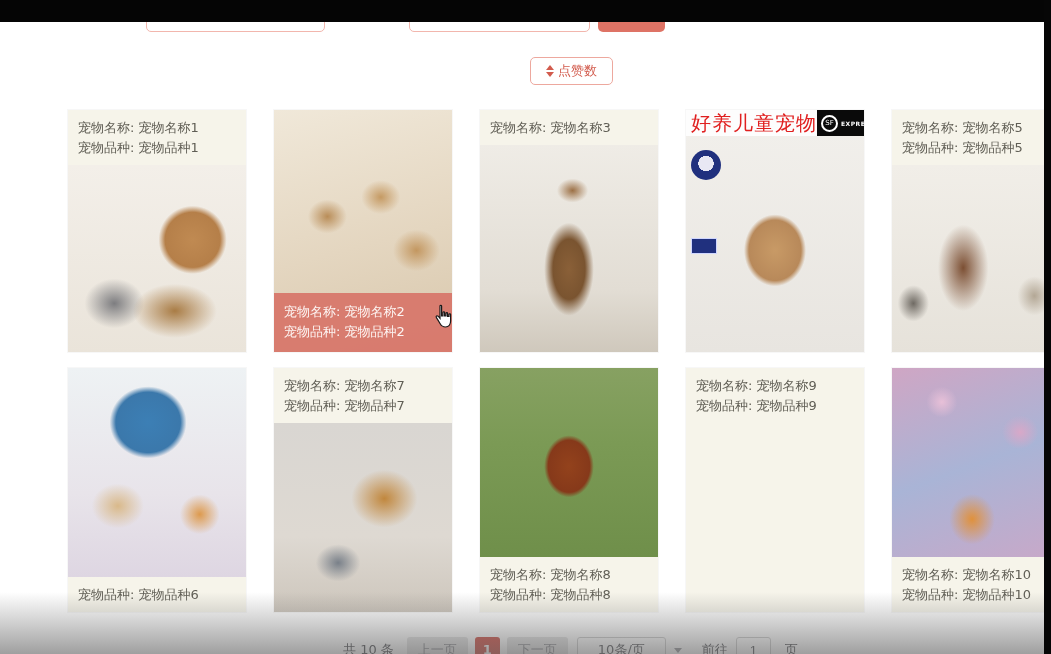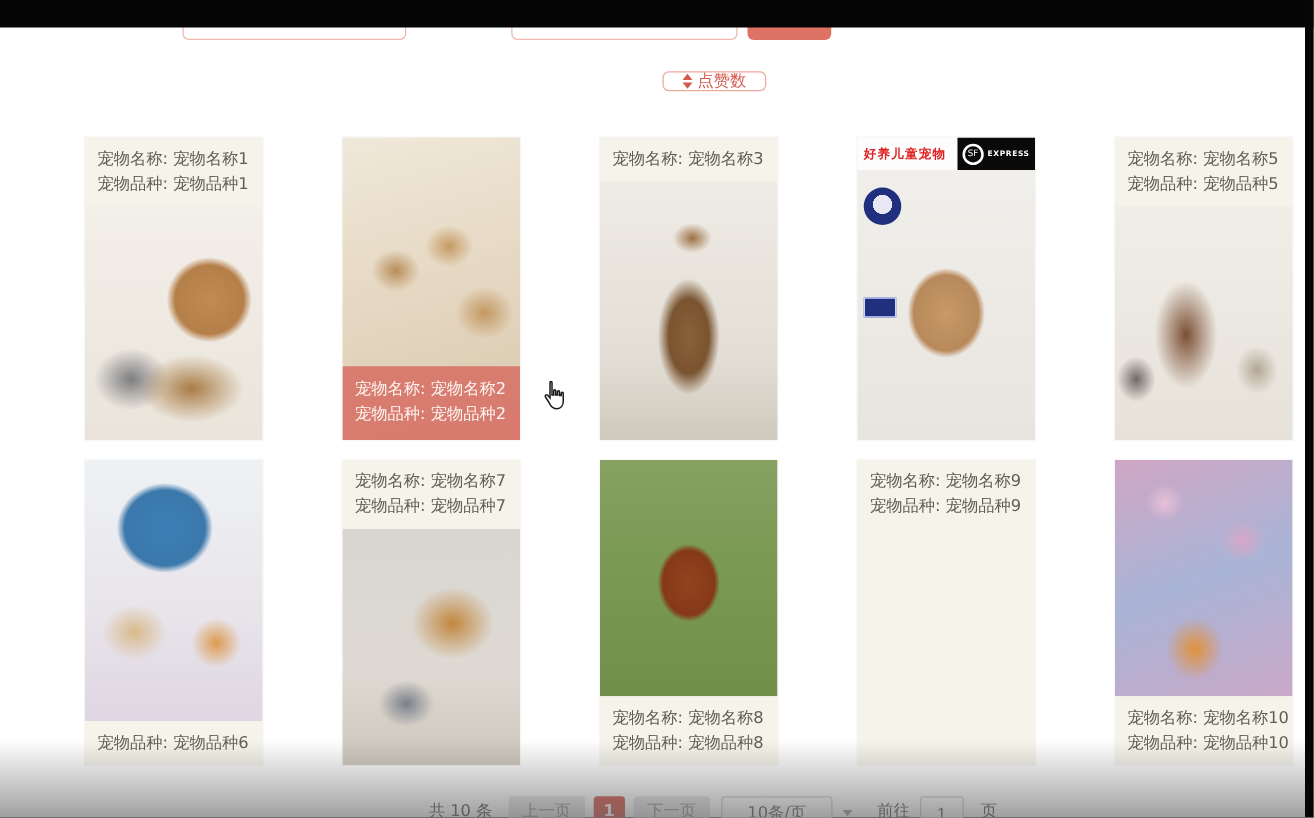--- a/index.html
+++ b/index.html
@@ -13,31 +13,31 @@
   .bar-right { position:absolute; right:0; top:0; width:7px; height:100%; background:#060606; z-index:31; }
 
   
   .inp { position:absolute; top:-14px; height:46px; border:1px solid #f2b6ad; border-radius:5px; background:#fff; z-index:3; outline:none; padding:0 10px; font-size:13px; color:#555; }
   #search-input-1 { left:146px; width:179px; }
   #search-input-2 { left:409px; width:181px; }
   .search-btn { position:absolute; left:598px; top:-14px; width:67px; height:46px; background:#de7365; border:none; border-radius:5px; z-index:3; cursor:pointer; }
 
   
   .sort-btn {
-    position:absolute; left:530px; top:57px; width:83px; height:16px;
+    position:absolute; left:530px; top:57px; width:83px; height:28px;
     background:#fff; border:1px solid #eda89e; border-radius:5px;
     color:#d25b4d; font-size:13px; display:flex; align-items:center; justify-content:center; gap:4px; cursor:pointer; z-index:3;
   }
   .sort-caret { display:inline-flex; flex-direction:column; gap:2px; }
   .sort-caret i { display:block; width:0; height:0; border-left:4px solid transparent; border-right:4px solid transparent; }
   .sort-caret .up { border-bottom:5px solid #d25b4d; }
   .sort-caret .dn { border-top:5px solid #d25b4d; }
 
   
-  .card { position:absolute; width:142px; background:#f6f4ea; overflow:hidden; cursor:pointer; box-shadow:0 0 0 1px rgba(0,0,0,0.03); display:flex; flex-direction:column; }
+  .card { position:absolute; width:178px; background:#f6f4ea; overflow:hidden; cursor:pointer; box-shadow:0 0 0 1px rgba(0,0,0,0.03); display:flex; flex-direction:column; }
   .card .txt { padding:8px 10px 7px 10px; font-size:13px; line-height:1.55; color:#605e55; background:#f6f4ea; z-index:2; }
   .card .txt div { white-space:nowrap; }
   .card .photo { flex:1 1 auto; position:relative; }
   .card .empty { flex:1 1 auto; background:#f6f4ea; }
   .overlay {
     position:absolute; left:0; right:0; bottom:0; padding:9px 22px 10px 10px;
     background:rgba(215,117,105,0.93); color:#fdf4f2; font-size:13px; line-height:1.55; z-index:2;
   }
   
   .ph-1 { background:
@@ -76,21 +76,21 @@
     linear-gradient(180deg,#87a162 0%,#7b9a55 40%,#6f8f4a 100%); }
   .ph-10 { background:
     radial-gradient(38px 42px at 45% 80%, #e0913c 0%, rgba(0,0,0,0) 60%),
     radial-gradient(22px 22px at 28% 18%, #e8c0d8 0%, rgba(0,0,0,0) 70%),
     radial-gradient(26px 24px at 72% 34%, #d8a8c8 0%, rgba(0,0,0,0) 70%),
     linear-gradient(160deg,#cfa6c4 0%,#a9b4d6 50%,#c9a8c8 100%); }
 
   
   .banner { position:absolute; left:0; top:0; right:0; height:26px; display:flex; z-index:3; }
   .banner .b-left { flex:1 1 auto; background:#fdfdfd; display:flex; align-items:center; padding-left:5px; }
-  .banner .b-left span { color:#e02020; font-weight:bold; font-size:10px; letter-spacing:1px; white-space:nowrap; }
+  .banner .b-left span { color:#e02020; font-weight:normal; font-size:20px; letter-spacing:1px; white-space:nowrap; }
   .banner .b-right { width:62px; background:#0a0a0a; display:flex; align-items:center; gap:3px; padding-left:4px; }
   .sf-circle { width:17px; height:17px; border:2px solid #fff; border-radius:50%; color:#fff; font-size:7px; font-weight:normal; display:flex; align-items:center; justify-content:center; }
   .sf-text { color:#fff; font-size:6px; font-weight:bold; letter-spacing:0.5px; }
   .badge-circle { position:absolute; left:5px; top:40px; width:30px; height:30px; border-radius:50%;
     background:radial-gradient(circle at 50% 45%, #e8e8f4 0 34%, #20307e 35% 100%); z-index:3; }
   .badge-rect { position:absolute; left:5px; top:128px; width:26px; height:16px; background:#20307e; border:1px solid #cfd6ff; z-index:3; }
 
   
   .cursor { position:absolute; left:432px; top:304px; z-index:40; }
 

